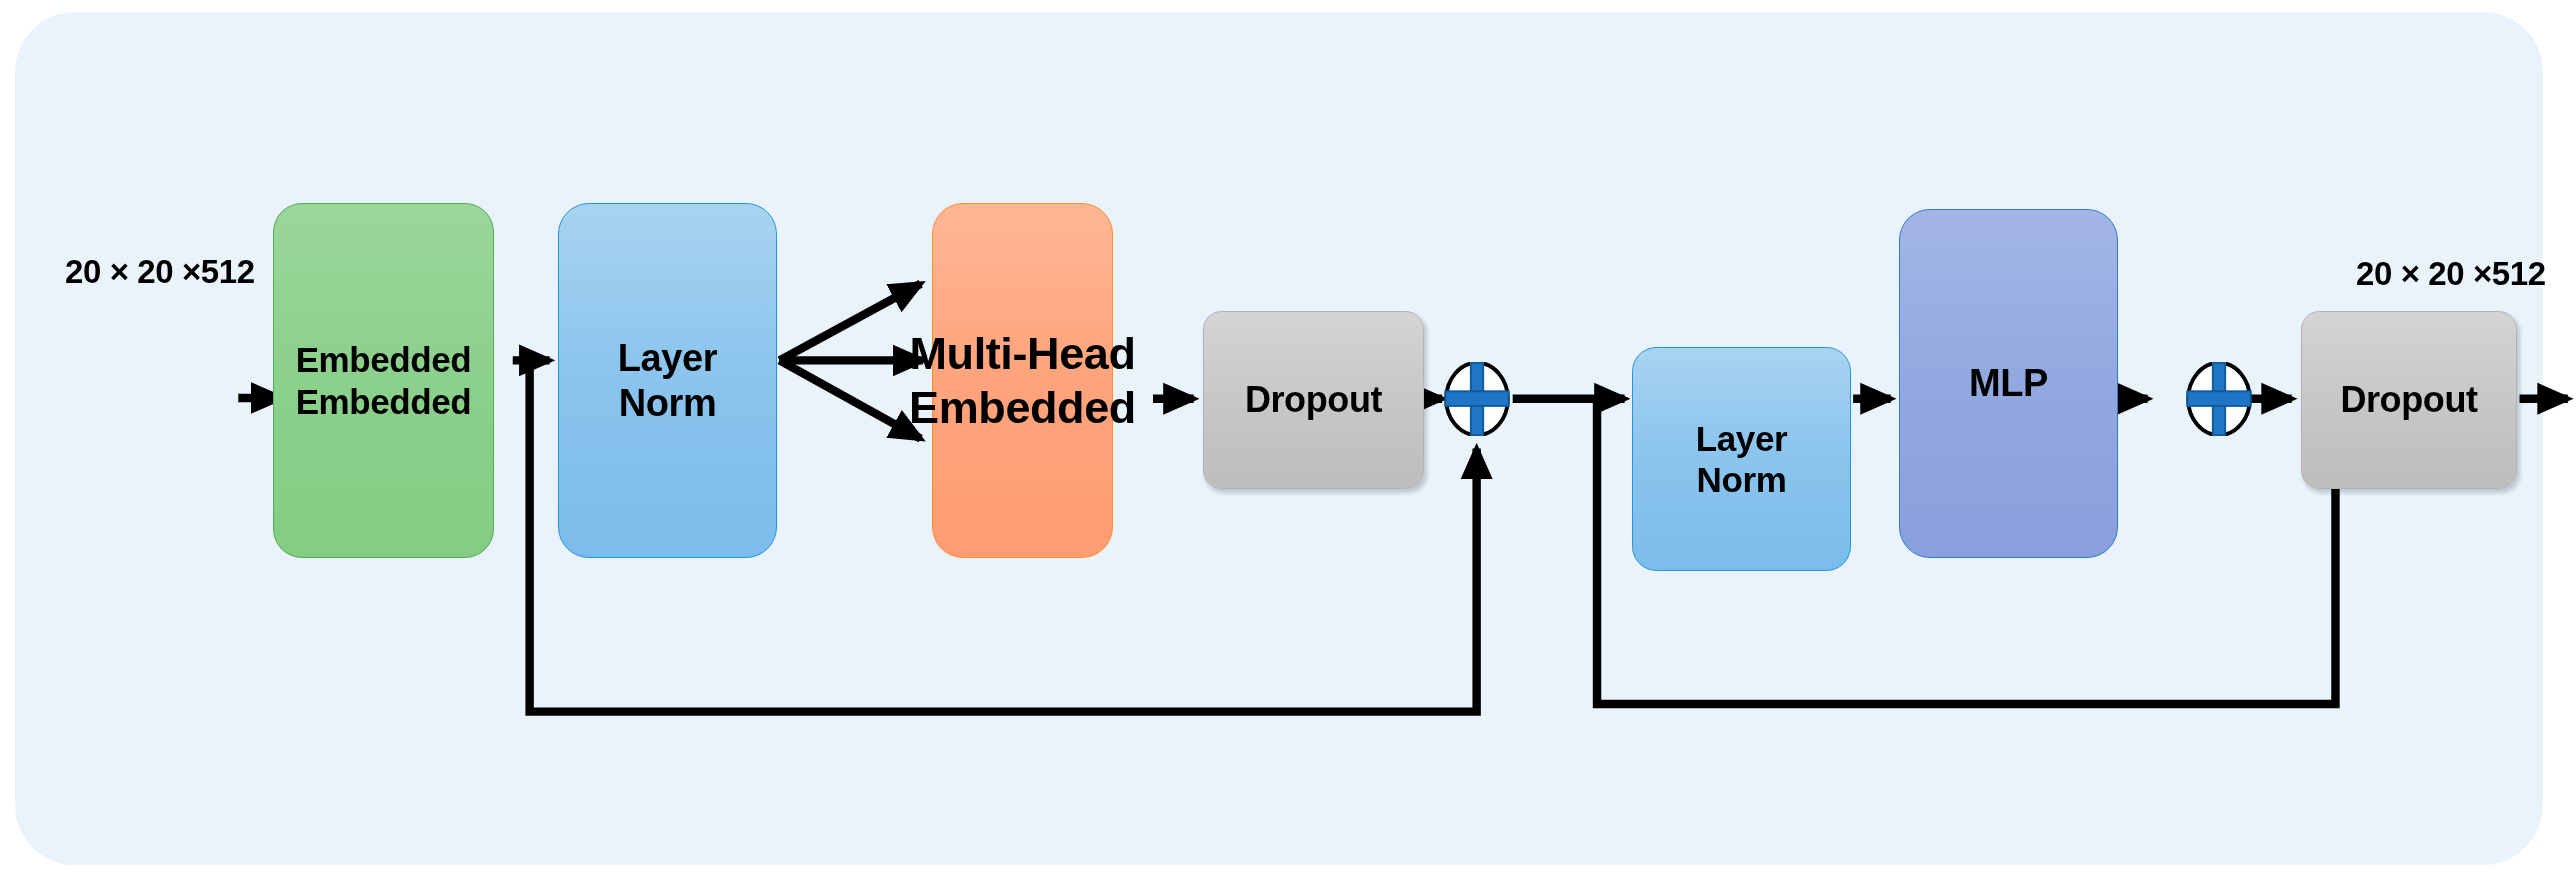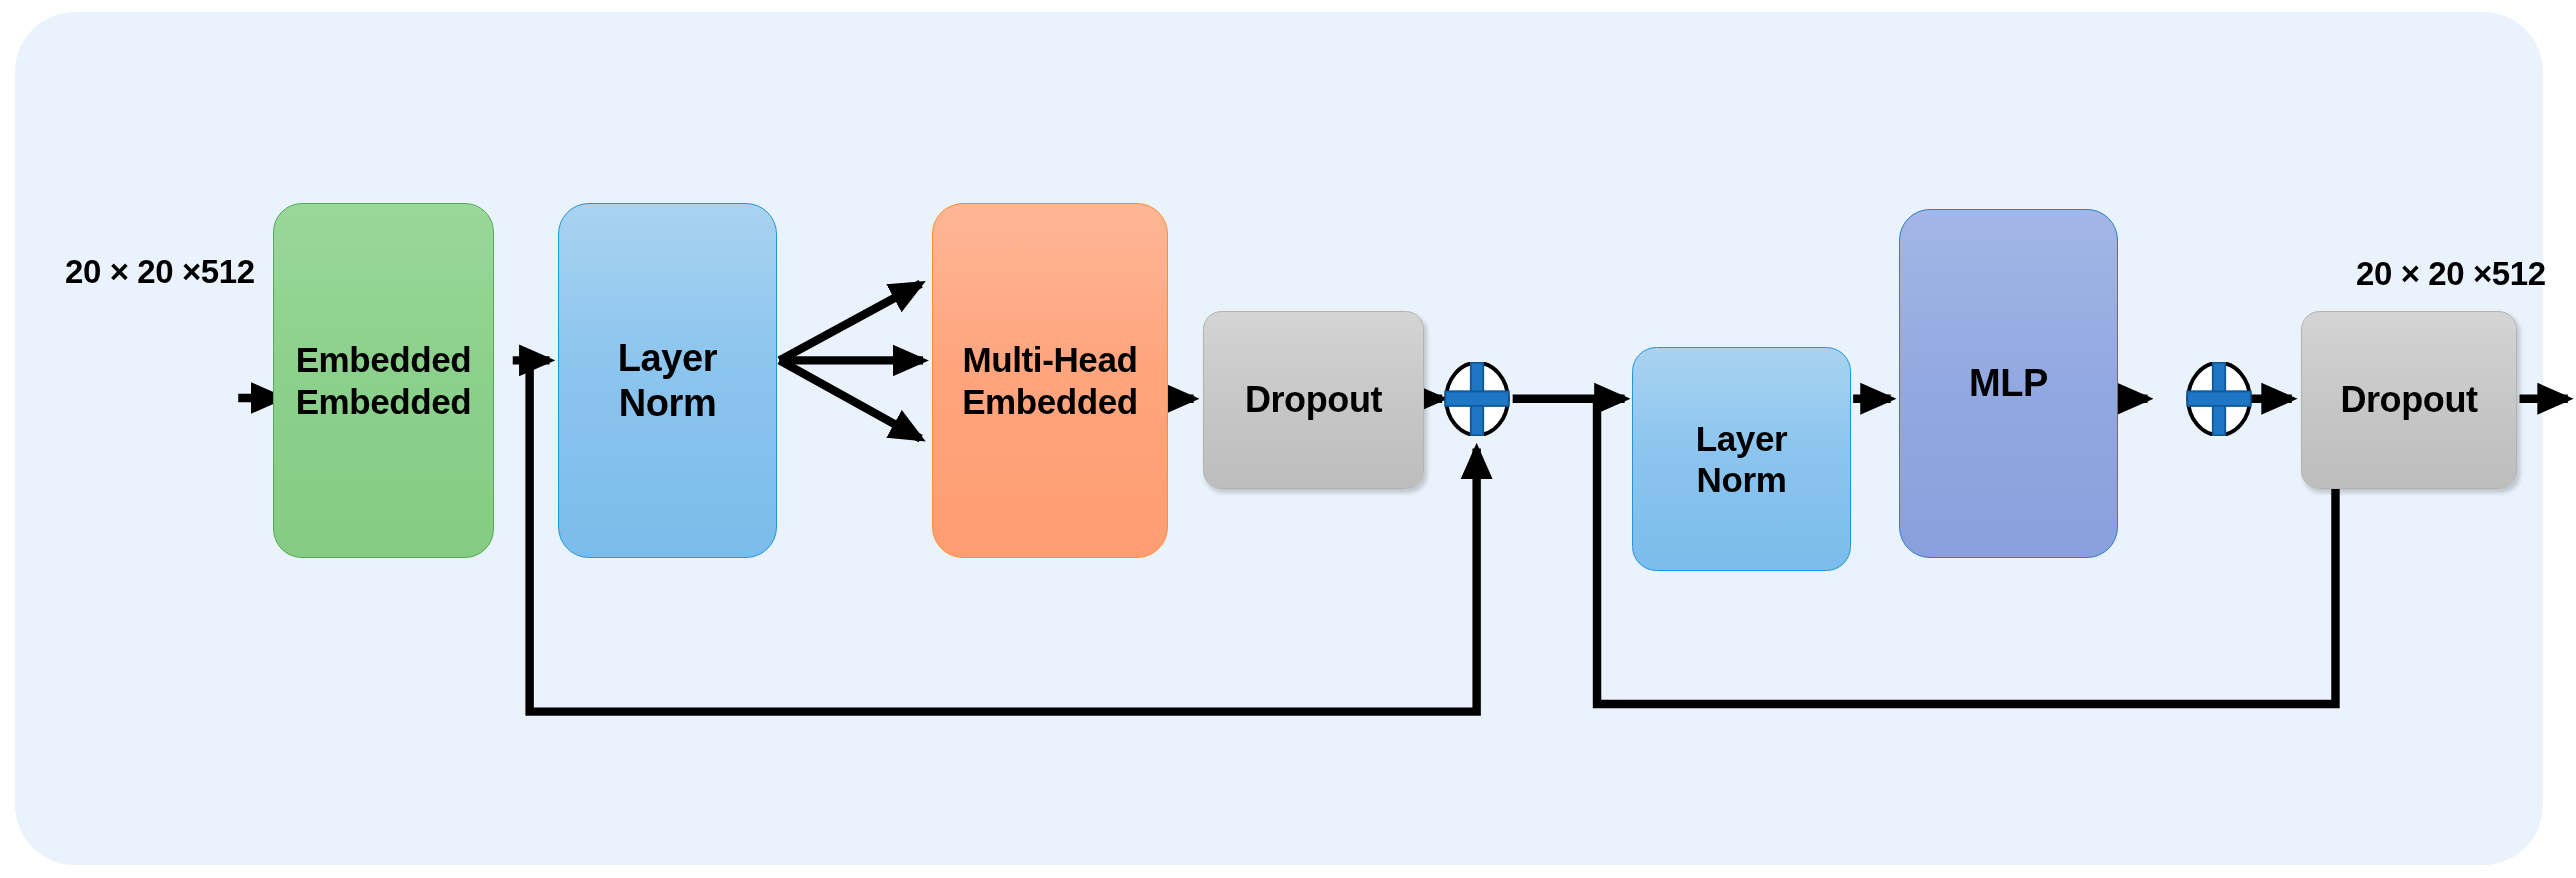--- a/index.html
+++ b/index.html
@@ -53,25 +53,25 @@
     font-size: 35px;
   }
   #node-ln1 {
     left: 558px; top: 203px; width: 219px; height: 355px;
     border-radius: 31px;
     border: 1.5px solid #2196dd;
     background: linear-gradient(180deg, #a9d3f0 0%, #8cc5ee 45%, #7bbcea 100%);
     font-size: 38px;
   }
   #node-mha {
-    left: 932px; top: 203px; width: 236px; height: 355px;
+    left: 932px; top: 203px; width: 181px; height: 355px;
     border-radius: 31px;
     border: 1.5px solid #ff8f2e;
     background: linear-gradient(180deg, #ffb695 0%, #ffa57e 45%, #ff9c72 100%);
-    font-size: 35px;
+    font-size: 45px;
   }
   #node-drop1 {
     left: 1203px; top: 311px; width: 221px; height: 178px;
     border-radius: 18.4px;
     border: 0.8px solid #b3b3b3;
     background: linear-gradient(180deg, #d4d4d4 0%, #c6c6c6 55%, #bdbdbd 100%);
     box-shadow: 2.3px 3.1px 4.6px rgba(0,0,0,0.18);
     font-size: 36px;
   }
   #node-ln2 {

